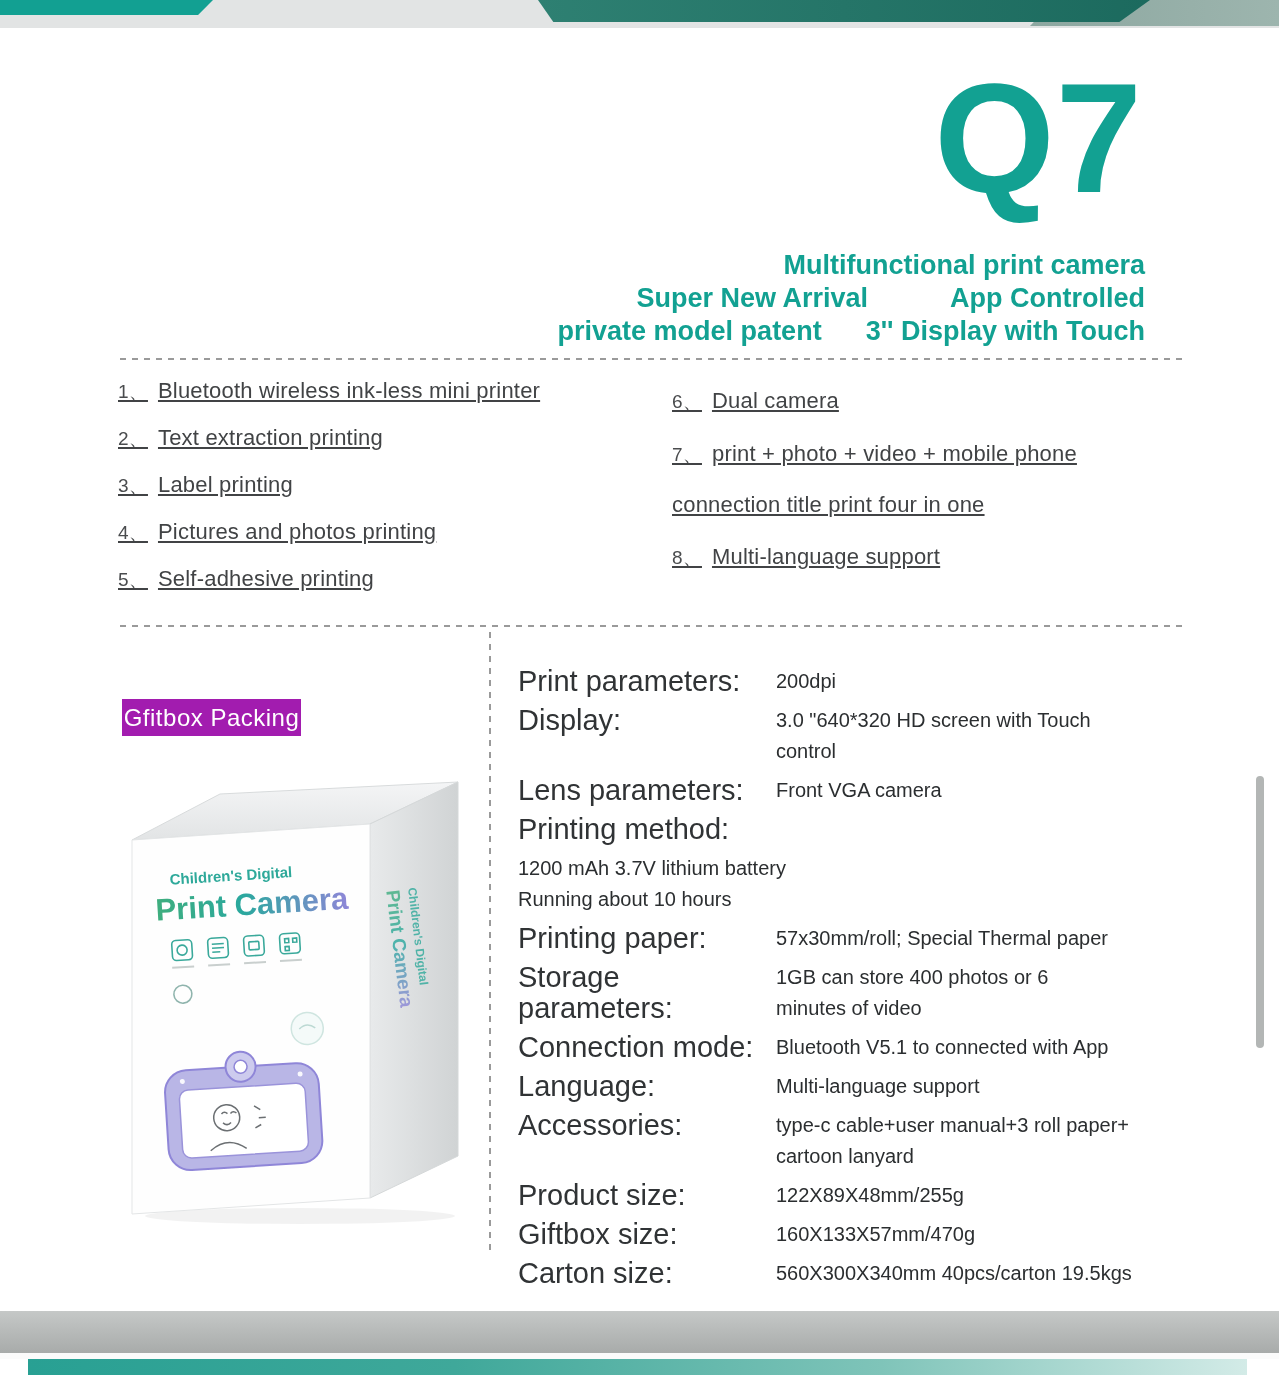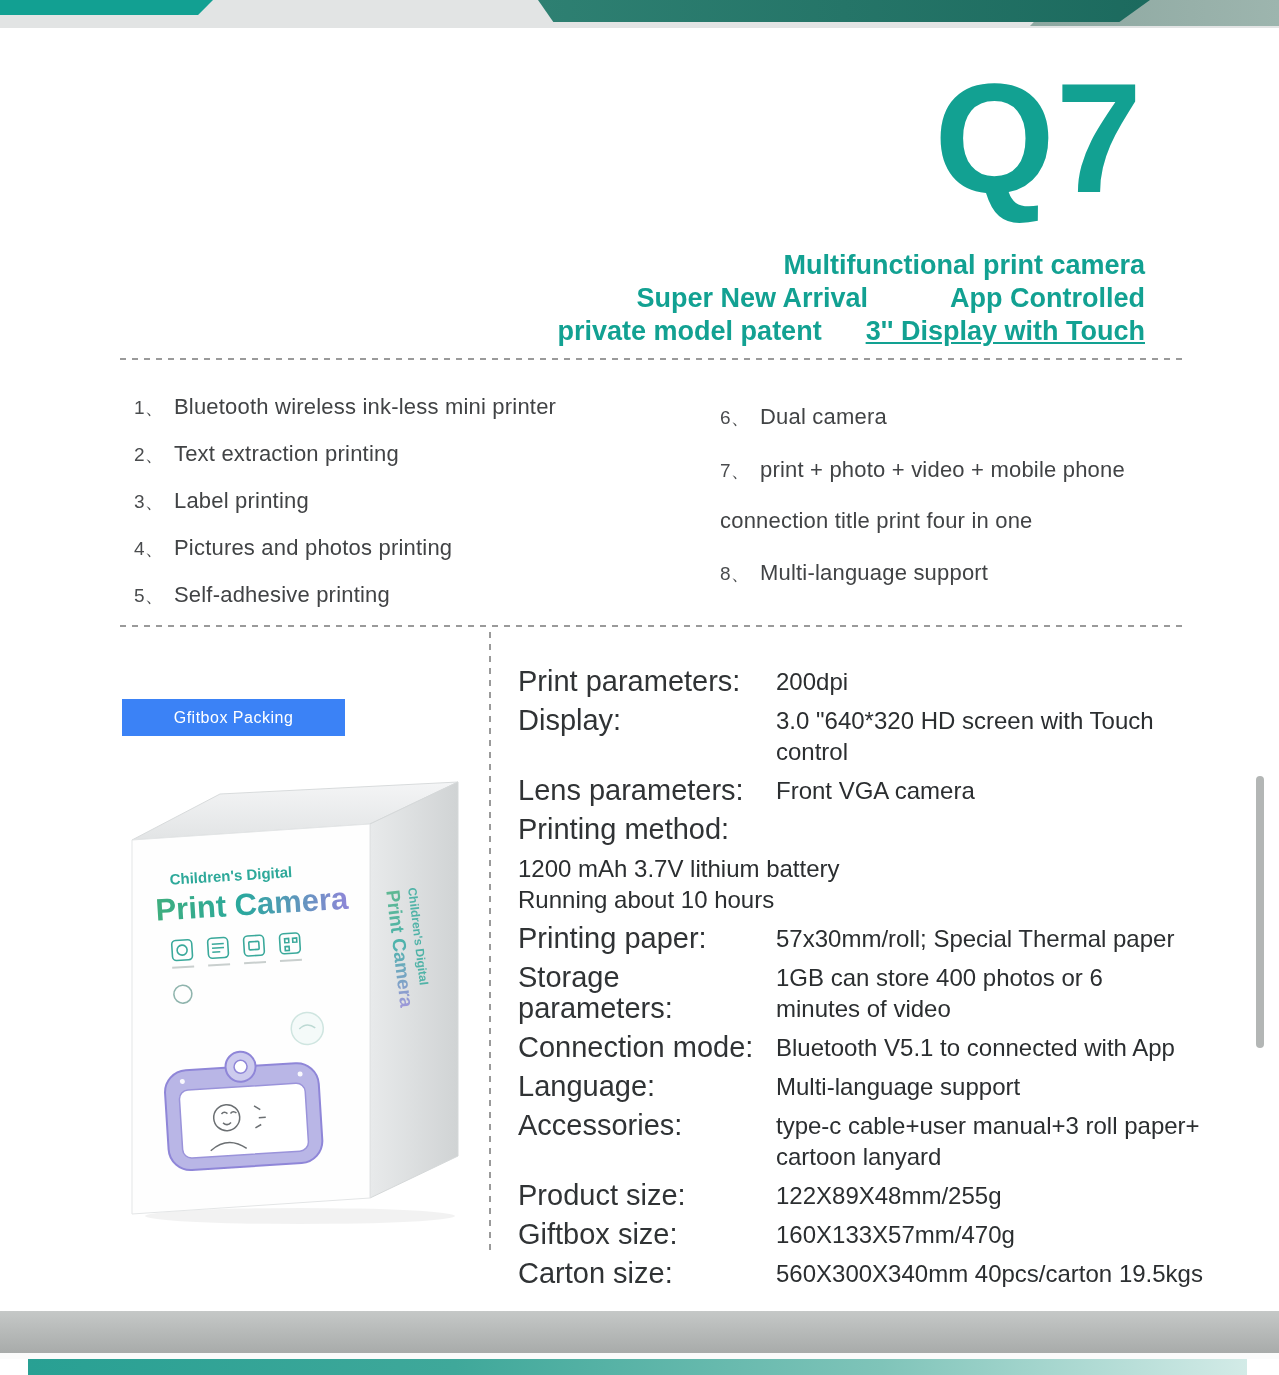--- a/index.html
+++ b/index.html
@@ -15,48 +15,48 @@
   .ribbon-dark{position:absolute;top:0;left:538px;width:612px;height:22px;
     background:linear-gradient(90deg,#2e8072,#1c6a5e);
     clip-path:polygon(0 0,100% 0,95% 100%,2.5% 100%);z-index:4;}
 
   .q7{position:absolute;top:58px;right:136px;margin:0;font-size:155px;line-height:1.05;
     font-weight:700;color:#12a192;letter-spacing:1px;z-index:5;}
 
   .taglines{position:absolute;top:249px;right:134px;text-align:right;color:#12a192;
     font-weight:700;font-size:27px;line-height:33px;z-index:5;}
   .tl-row{display:flex;justify-content:flex-end;white-space:nowrap;}
-  .sp-lg{margin-left:82px;} .sp-md{margin-left:44px;text-decoration:underline;}
+  .sp-lg{margin-left:82px;} .sp-md{margin-left:44px;}
 
   .dash-h{position:absolute;height:2px;z-index:5;
     background:repeating-linear-gradient(90deg,#9a9a9a 0 6px,transparent 6px 12px);}
   .dash-top{top:358px;left:120px;width:1062px;}
   .dash-mid{top:625px;left:120px;width:1062px;}
   .dash-v{position:absolute;top:632px;left:489px;width:2px;height:623px;z-index:5;
     background:repeating-linear-gradient(180deg,#9a9a9a 0 6px,transparent 6px 12px);}
 
   .features{position:absolute;top:376px;left:118px;width:1062px;display:flex;z-index:5;color:#414345;}
-  .fcol{list-style:none;margin:16px;padding:0;}
+  .fcol{list-style:none;margin:0;padding:0;text-decoration:underline;}
   .fcol.left{width:554px;}
   .fcol.right{flex:1;}
   .fcol li{font-size:22px;letter-spacing:.2px;}
   .fcol.left li{margin-bottom:17px;line-height:29px;}
   .fcol.right li{line-height:50px;margin-bottom:2px;}
   .num{font-size:19px;margin-right:10px;color:#4a4c4e;}
 
-  .badge{position:absolute;top:699px;left:122px;width:223px;height:37px;background:#3b82f6;
-    color:#ffffff;font-size:16px;display:flex;align-items:center;justify-content:center;
+  .badge{position:absolute;top:699px;left:122px;width:179px;height:37px;background:#a21caf;
+    color:#ffffff;font-size:24px;display:flex;align-items:center;justify-content:center;
     letter-spacing:.5px;z-index:5;}
 
   .giftbox{position:absolute;top:770px;left:120px;width:352px;height:458px;z-index:5;}
 
   .specs{position:absolute;top:666px;left:518px;width:710px;z-index:5;}
   .spec-row{display:flex;margin-bottom:8px;}
   .spec-label{flex:0 0 258px;width:258px;font-size:29px;color:#303335;line-height:31px;}
-  .spec-value{flex:1;font-size:24px;color:#2b2e30;line-height:31px;white-space:pre-line;}
+  .spec-value{flex:1;font-size:20px;color:#2b2e30;line-height:31px;white-space:pre-line;}
 
   .scrollbar{position:absolute;top:776px;left:1256px;width:8px;height:272px;background:#b3b6b5;
     border-radius:4px;z-index:8;cursor:pointer;}
 
   .footer-gray{position:absolute;top:1311px;left:0;right:0;height:42px;z-index:6;
     background:linear-gradient(#c5c8c7,#a8abaa);}
   .footer-white{position:absolute;top:1353px;left:0;right:0;height:6px;background:#fbfbfb;z-index:6;}
   .footer-teal{position:absolute;top:1359px;left:28px;right:32px;height:16px;z-index:6;
     background:linear-gradient(90deg,#28a093,#3fa89a 35%,#7fc4b9 70%,#d3ebe7 100%);}
 </style>

